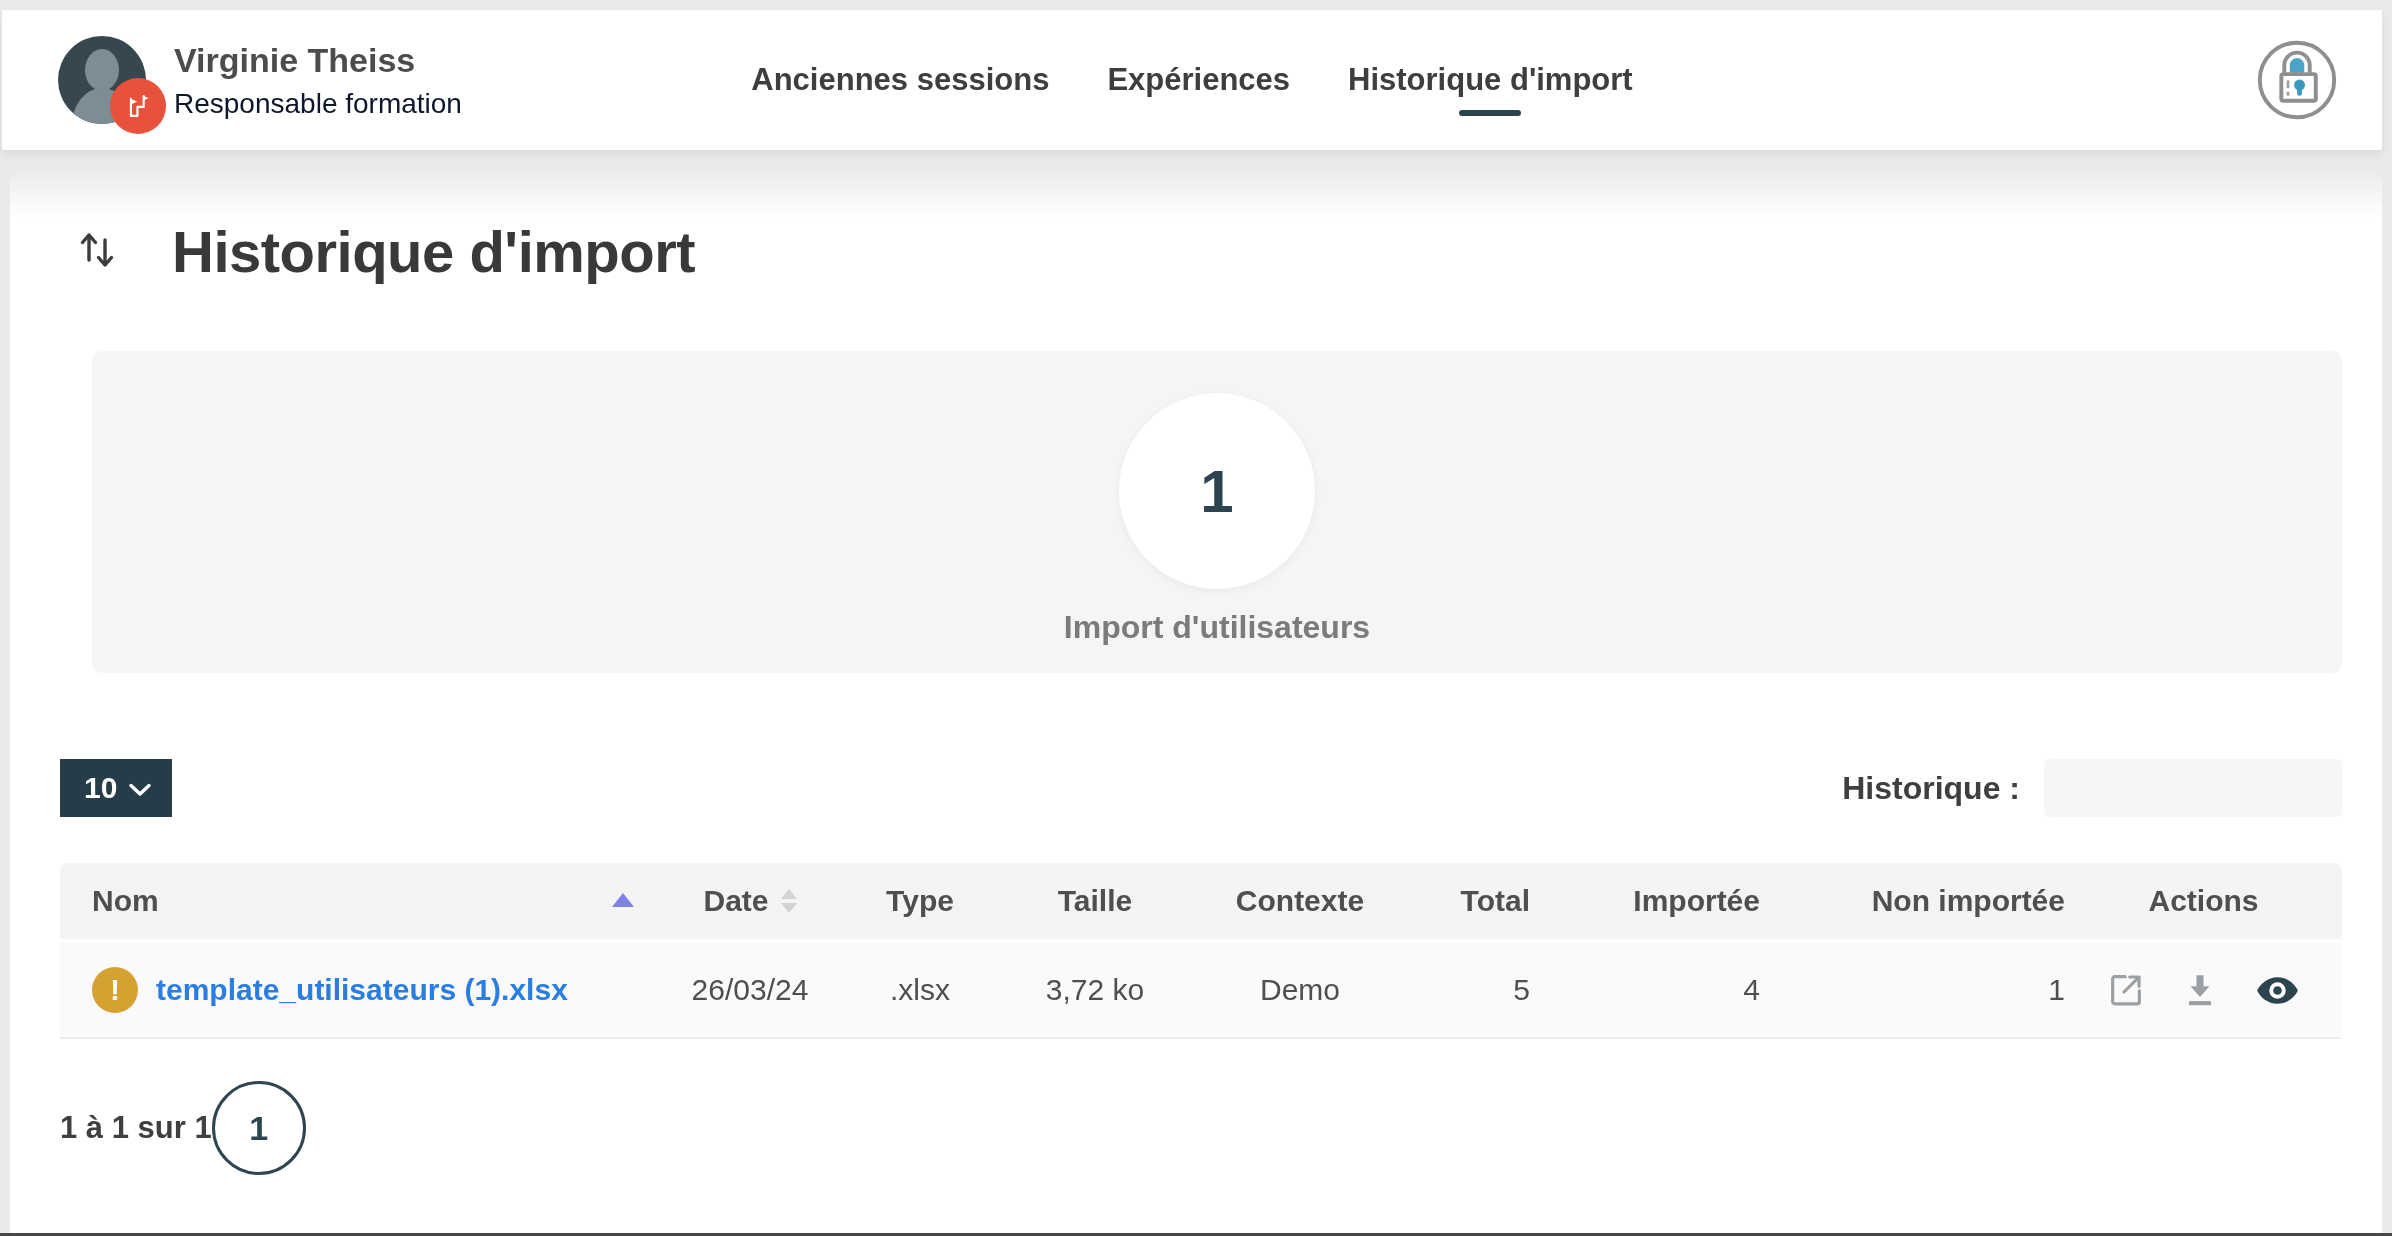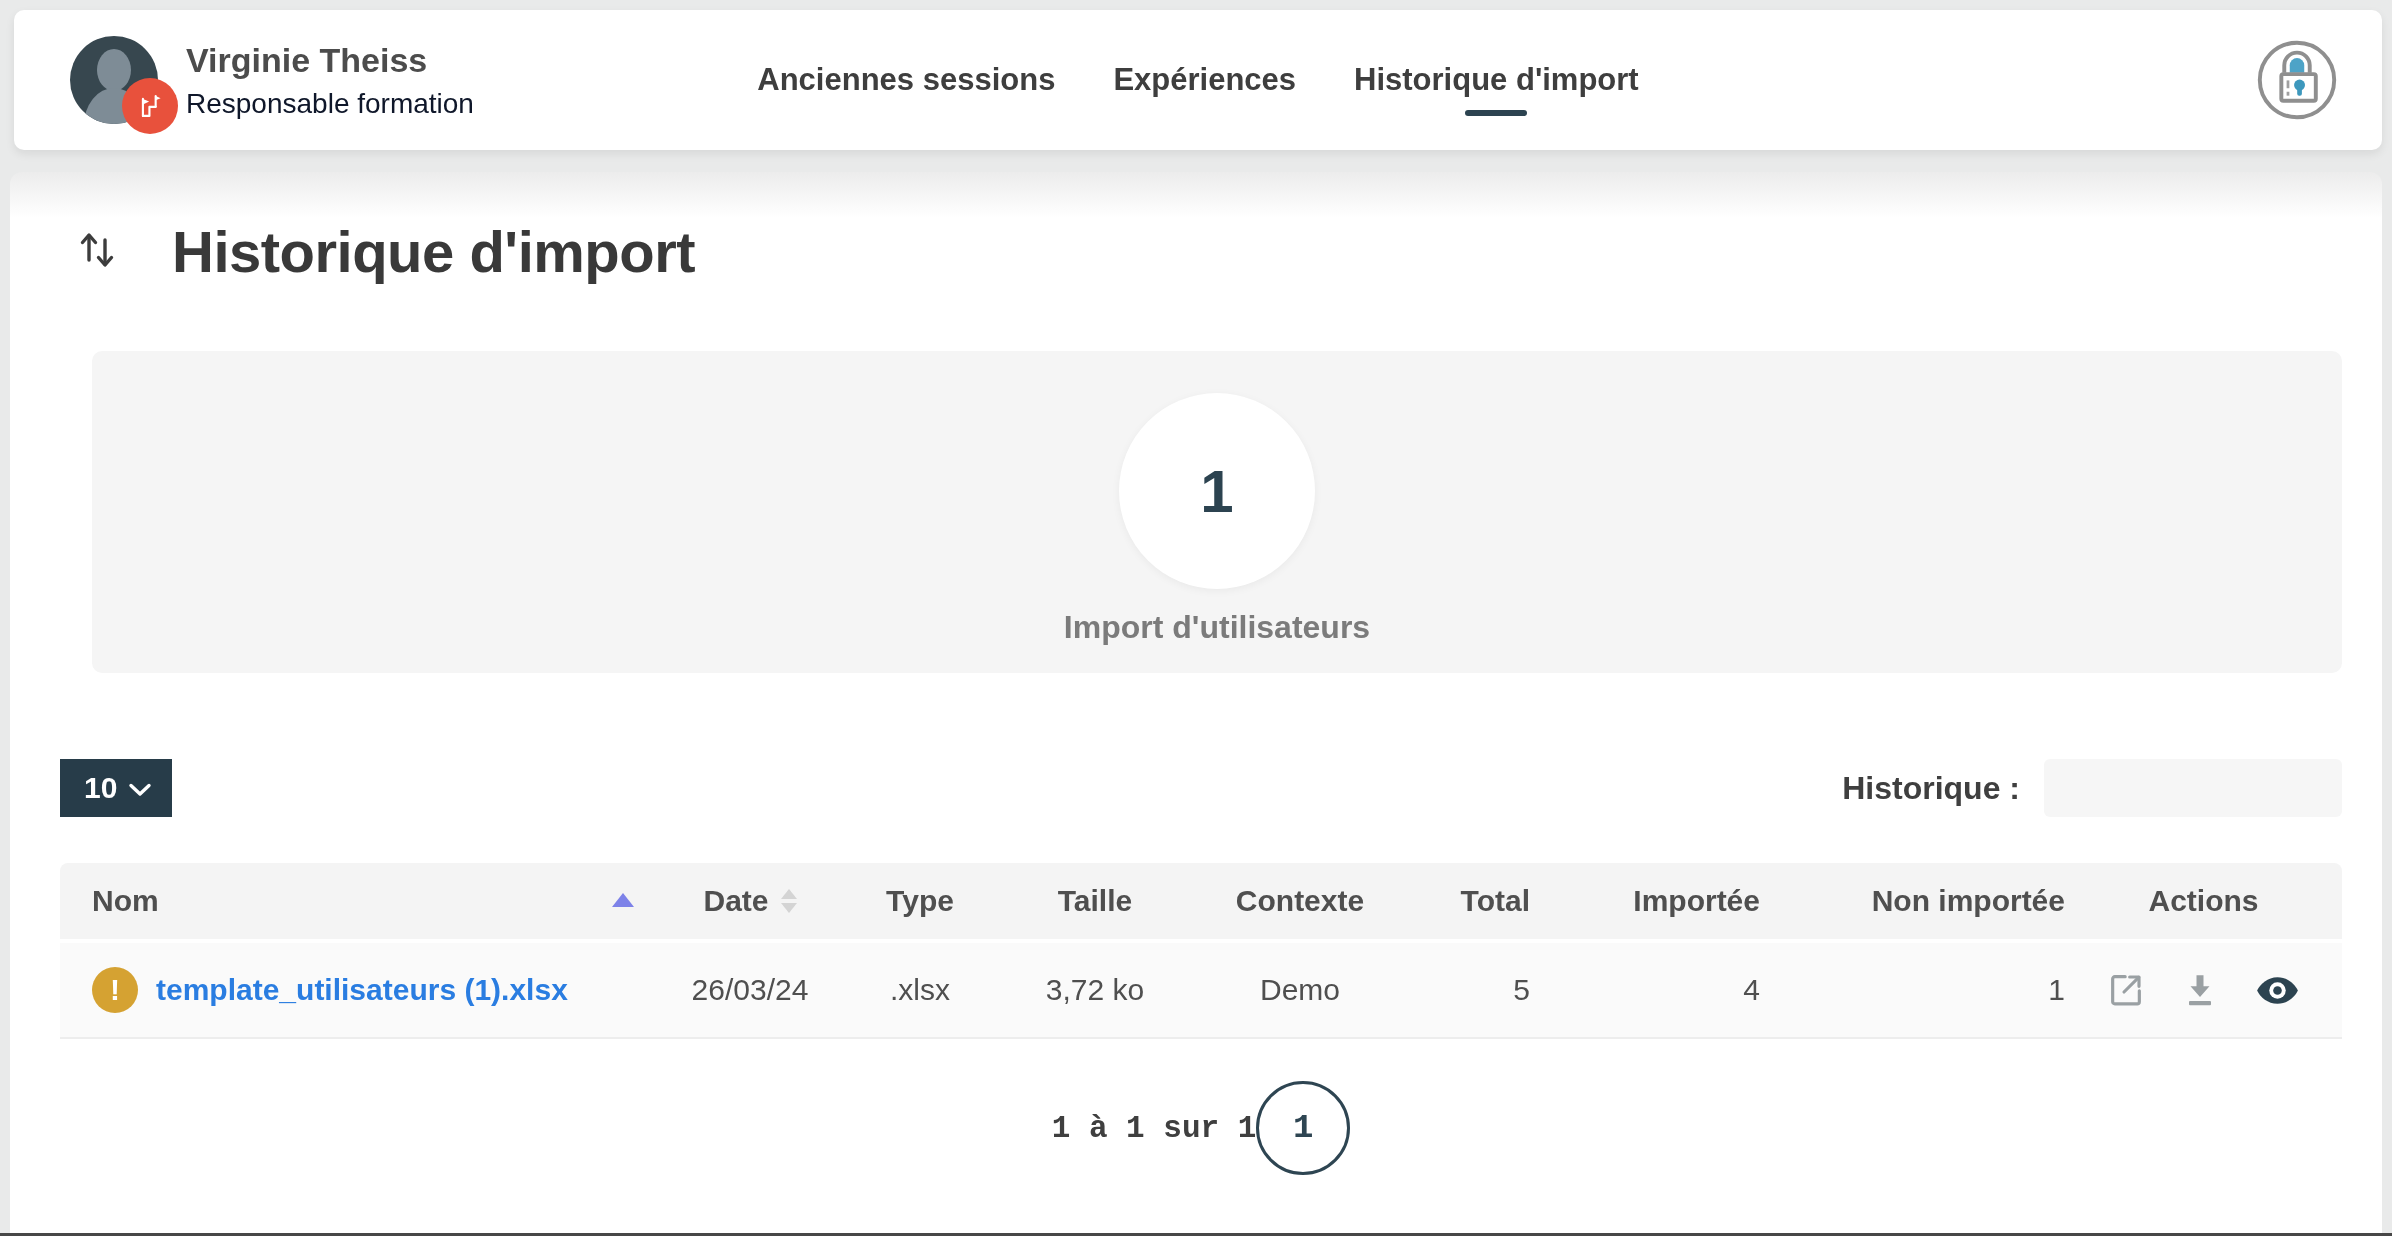--- a/index.html
+++ b/index.html
@@ -6,22 +6,22 @@
   html,body { width: 2392px; height: 1236px; }
   body {
     position: relative;
     background: #e9eaea;
     font-family: "Liberation Sans", "DejaVu Sans", sans-serif;
     overflow: hidden;
   }
 
   
   .header-bar {
-    position: absolute; top: 10px; left: 14px; right: 10px; height: 140px;
-    background: #ffffff; border-radius: 10px;
+    position: absolute; top: 10px; left: 2px; right: 10px; height: 140px;
+    background: #ffffff; border-radius: 0;
     box-shadow: 0 4px 10px rgba(0,0,0,.08);
   }
   .user-block {
     position: absolute; left: 56px; top: 50%; transform: translateY(-50%);
     display: flex; align-items: center; gap: 28px; cursor: pointer;
   }
   .avatar-wrap { position: relative; width: 88px; height: 88px; }
   .avatar {
     width: 88px; height: 88px; border-radius: 50%;
     background: #37474f; overflow: hidden; position: relative;
@@ -141,21 +141,21 @@
   .warn-circle {
     flex: 0 0 auto; width: 46px; height: 46px; border-radius: 50%;
     background: #d5a232; color: #fff; font-weight: 700; font-size: 30px;
     display: flex; align-items: center; justify-content: center;
   }
   .file-link { color: #2a7de1; font-weight: 700; text-decoration: none; cursor: pointer; }
 
   .action-btn { background: none; border: none; cursor: pointer; display: flex; align-items: center; }
 
   
-  .footer-row { display: flex; align-items: center; justify-content: center; margin-top: 42px; font-family: Liberation Mono, monospace; }
+  .footer-row { display: flex; align-items: center; justify-content: flex-start; margin-top: 42px; }
   .range-text { font-size: 31px; font-weight: 700; color: #3f3f3f; }
   .page-circle {
     width: 94px; height: 94px; border-radius: 50%; background: #fff;
     border: 3px solid #2e4552; color: #2e4552; font-size: 34px; font-weight: 700;
     display: flex; align-items: center; justify-content: center; cursor: pointer;
   }
 
   .bottom-edge { position: absolute; left: 0; right: 0; bottom: 0; height: 3px; background: #474747; }
 </style>
 </head>

